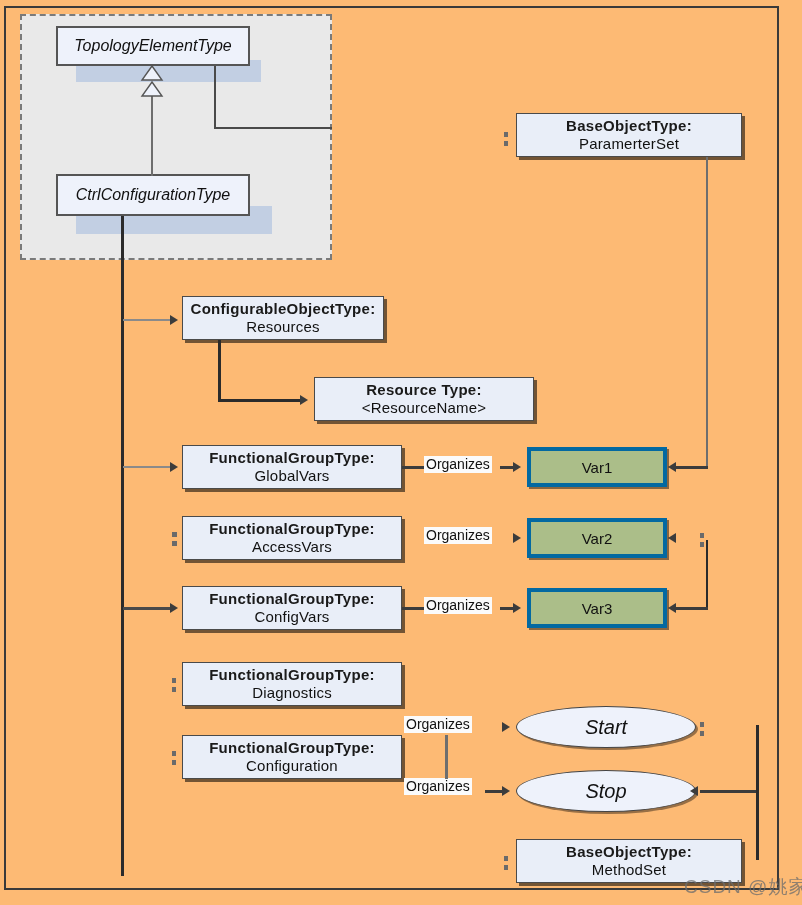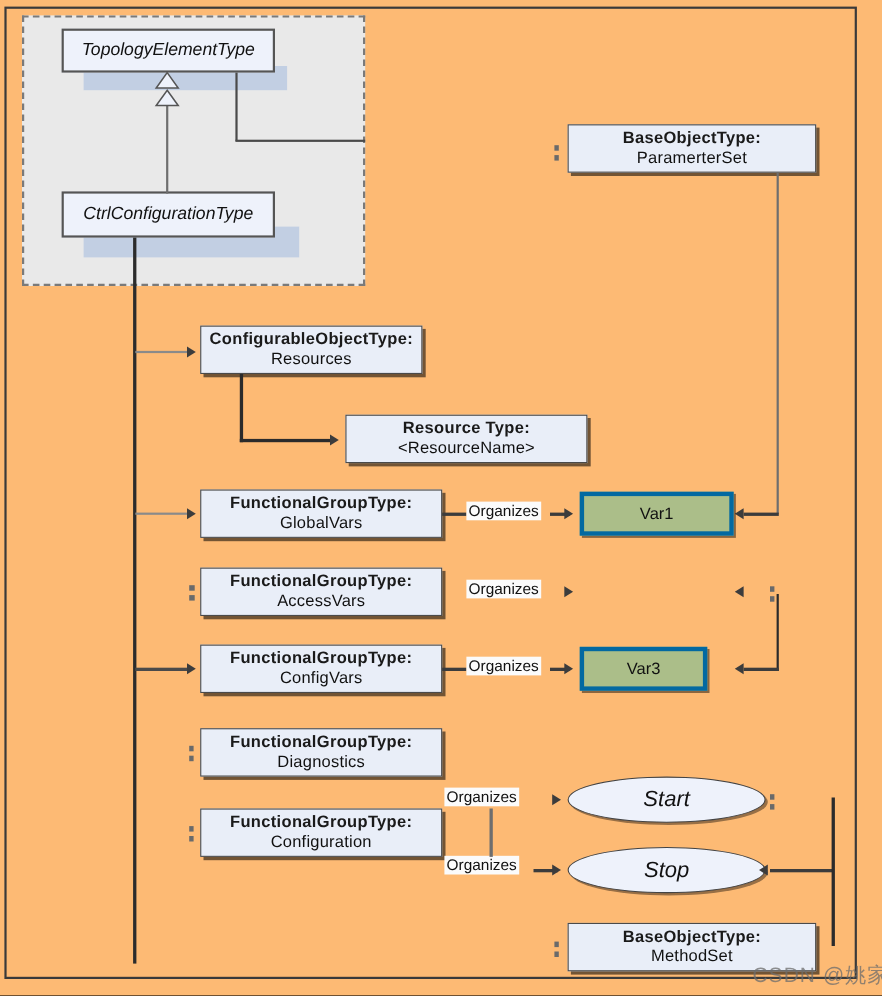--- a/index.html
+++ b/index.html
@@ -150,30 +150,33 @@
   <div class="varbox" style="left:527px;top:447px;width:140px;height:40px;">
     <span>Var1</span>
   </div>
 
   <div class="node" style="left:182px;top:516px;width:220px;height:44px;">
     <div class="stereo">FunctionalGroupType:</div>
     <div class="nname">AccessVars</div>
   </div>
   <div class="ref" style="left:424px;top:527px;">Organizes</div>
   <div class="arrow-r" style="left:513px;top:533px;"></div>
+  <div class="varbox" style="left:527px;top:518px;width:140px;height:40px;">
+    <span>Var2</span>
+  </div>
 
   <div class="node" style="left:182px;top:586px;width:220px;height:44px;">
     <div class="stereo">FunctionalGroupType:</div>
     <div class="nname">ConfigVars</div>
   </div>
   <div class="ln ln-h" style="left:402px;top:607px;width:22px;height:3px;background:#3c3c3c;"></div>
   <div class="ref" style="left:424px;top:597px;">Organizes</div>
   <div class="ln ln-h" style="left:500px;top:607px;width:18px;height:3px;background:#3c3c3c;"></div>
   <div class="arrow-r" style="left:513px;top:603px;"></div>
-  <div class="varbox" style="left:527px;top:588px;width:116px;height:40px;">
+  <div class="varbox" style="left:527px;top:588px;width:140px;height:40px;">
     <span>Var3</span>
   </div>
 
   <div class="node" style="left:182px;top:662px;width:220px;height:44px;">
     <div class="stereo">FunctionalGroupType:</div>
     <div class="nname">Diagnostics</div>
   </div>
 
   <div class="node" style="left:182px;top:735px;width:220px;height:44px;">
     <div class="stereo">FunctionalGroupType:</div>

